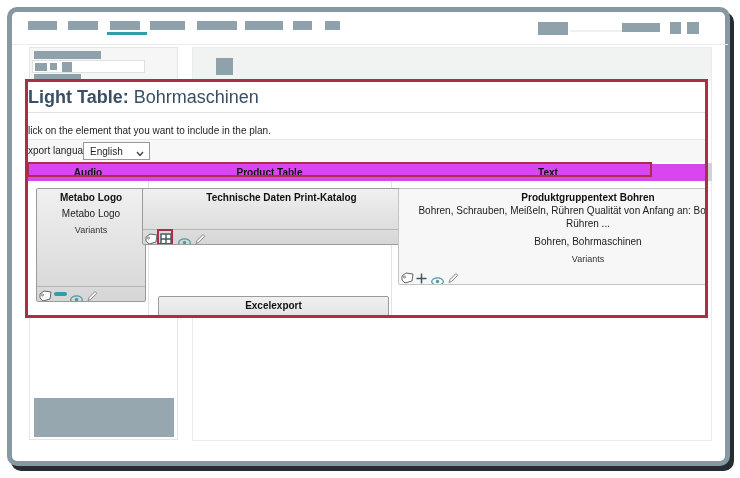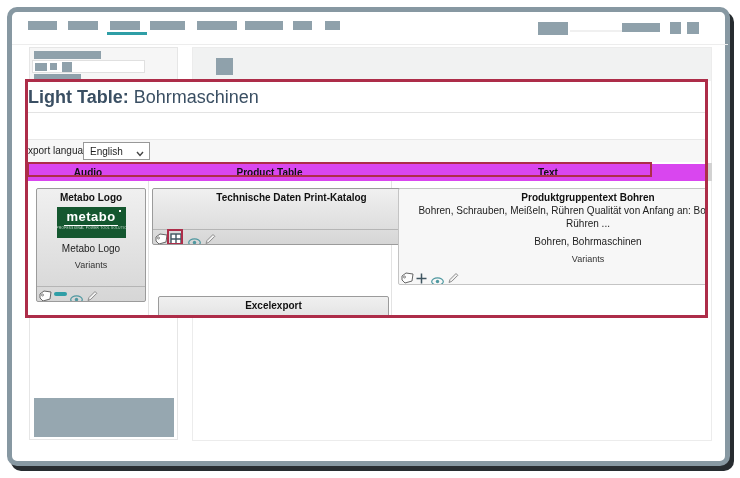--- a/index.html
+++ b/index.html
@@ -102,20 +102,21 @@
     <div class="abs grey-sliver"></div>
 
     <div class="abs overlay">
 
       <div class="ov lt-title">
         <b>Light Table:</b>
         <span>Bohrmaschinen</span>
       </div>
       <div class="ov divider"></div>
 
+      <div class="ov instruction">lick on the element that you want to include in the plan.</div>
 
       <div class="ov export-row"></div>
       <div class="ov export-label">xport language:</div>
       <div class="ov lang-select">
         <span>English</span>
         <span class="lang-chevron">
           <svg width="8" height="6" viewBox="0 0 8 6">
               <path d="M1,1 L4,4.5 L7,1" fill="none" stroke="#444" stroke-width="1.4"></path>
             </svg>
         </span>
@@ -125,25 +126,20 @@
         <span style="left:0;width:120px">Audio</span>
         <span style="left:120px;width:243px">Product Table</span>
         <span style="left:363px;width:314px">Text</span>
       </div>
       <div class="ov colhead-redbox"></div>
       <div class="ov vsep" style="left:120px"></div>
       <div class="ov vsep" style="left:363px"></div>
 
       <div class="ov card" style="left:8px;top:106px;width:110px;height:114px">
         <div class="card-title">Metabo Logo</div>
-        <div class="metabo-logo">
-          <span class="metabo-word">metabo</span>
-          <div class="metabo-tag">PROFESSIONAL POWER TOOL SOLUTIONS</div>
-          <div class="metabo-dot"></div>
-        </div>
         <div class="card-body" style="margin-top:5px">Metabo Logo</div>
         <div class="variants" style="margin-top:4px">Variants</div>
         <div class="iconrow">
           <span style="left:2px;top:1px">
             <svg width="13" height="12" viewBox="0 0 13 12">
                 <polygon points="1,4 5,1 12,2 11,9 4,11 1,8" fill="#fdfdfd" stroke="#666" stroke-width="1"></polygon>
                 <circle cx="3.5" cy="5" r="1" fill="none" stroke="#666" stroke-width="0.8"></circle>
               </svg>
           </span>
           <span class="audio-bar" style="left:17px"></span>
@@ -154,21 +150,21 @@
               </svg>
           </span>
           <span style="left:49px;top:1px">
             <svg width="12" height="12" viewBox="0 0 12 12">
                 <path d="M2,10.5 L3,7.5 L9,1.5 L10.8,3.3 L4.8,9.3 Z" fill="#f2f2f2" stroke="#8a8a8a" stroke-width="1"></path>
               </svg>
           </span>
         </div>
       </div>
 
-      <div class="ov card" style="left:124px;top:106px;width:279px;height:57px">
+      <div class="ov card" style="left:114px;top:106px;width:279px;height:57px">
         <div class="card-title">Technische Daten Print-Katalog</div>
         <div class="iconrow">
           <span style="left:2px;top:1px">
             <svg width="13" height="12" viewBox="0 0 13 12">
                 <polygon points="1,4 5,1 12,2 11,9 4,11 1,8" fill="#fdfdfd" stroke="#666" stroke-width="1"></polygon>
                 <circle cx="3.5" cy="5" r="1" fill="none" stroke="#666" stroke-width="0.8"></circle>
               </svg>
           </span>
           <span style="left:17px;top:1px">
             <svg width="12" height="12" viewBox="0 0 12 12">

